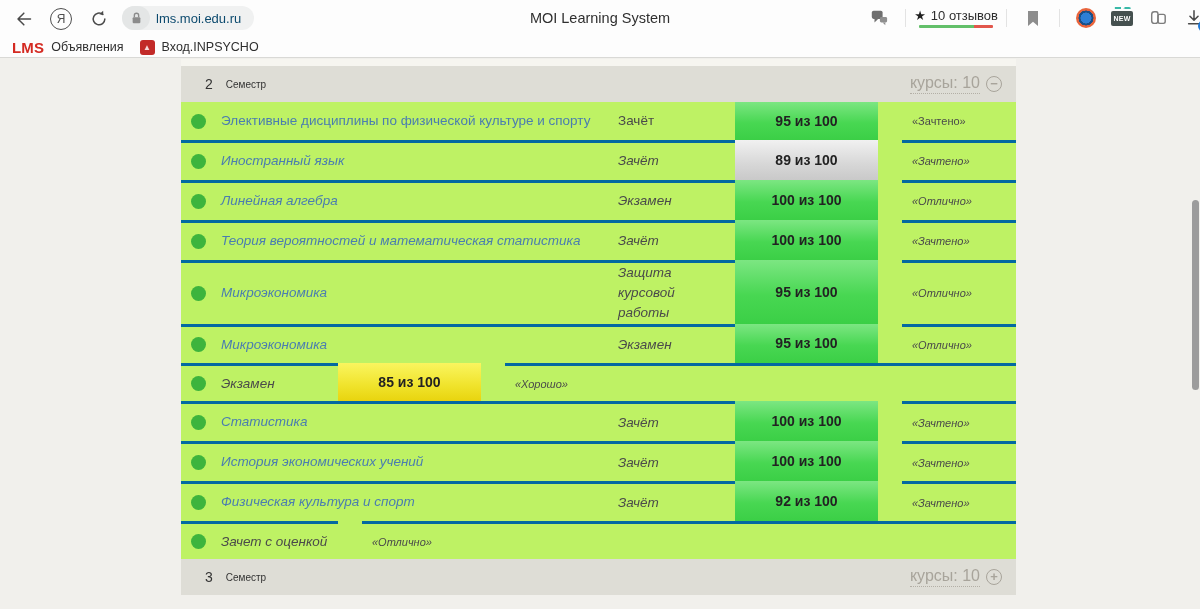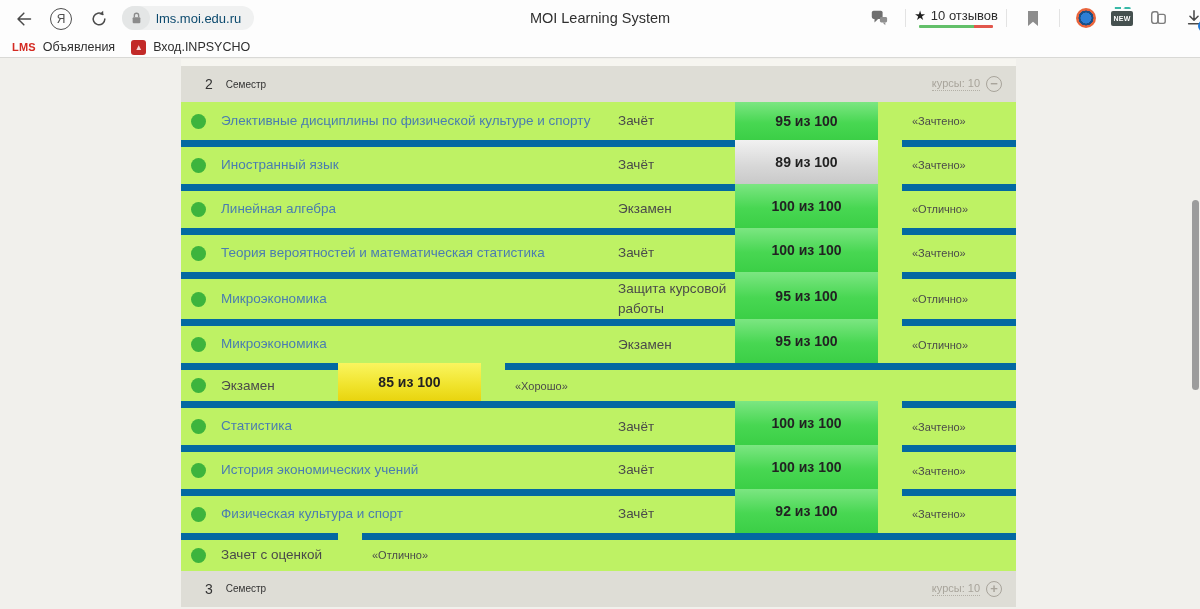--- a/index.html
+++ b/index.html
@@ -40,41 +40,41 @@
     font-size:7px; font-weight:bold; display:flex; align-items:center; justify-content:center;
     letter-spacing:.3px; }
   .newbox-top { position:absolute; top:1px; left:3px; width:18px; height:4px;
     border-top:2px dashed #39b9a8; border-radius:2px; }
   .dl-badge { position:absolute; right:-4px; bottom:-2px; min-width:12px; height:12px;
     background:#1e78d7; color:#fff; font-size:8px; border-radius:7px; display:flex;
     align-items:center; justify-content:center; padding:0 2px; }
   .bookmarks { position:absolute; top:36px; left:0; right:0; height:22px;
     display:flex; align-items:center; padding-left:10px; gap:4px; }
   .bm-item { display:flex; align-items:center; gap:7px; padding:0 10px 0 2px; cursor:pointer; }
-  .bm-fav-lms { color:#d42a22; font-weight:bold; font-size:11px; letter-spacing:.2px; }
+  .bm-fav-lms { color:#d42a22; font-weight:bold; font-size:15px; letter-spacing:.2px; }
   .bm-fav-sq { width:15px; height:15px; background:#c22a28; border-radius:3px; display:flex;
     align-items:center; justify-content:center; color:#f6d9d9; font-size:8px; }
   .bm-label { font-size:12.5px; color:#2e2e2e; }
 
   
   .page { position:absolute; top:59px; left:0; width:1200px; height:550px; background:#f1f0ec; }
   .grades { position:absolute; left:181px; top:0; width:835px; }
   .prev-strip { height:7px; background:#f6f5f0; }
   .sem-bar { height:36px; background:#deddd6; display:flex; align-items:center;
     padding:0 14px 0 24px; }
   .sem-num { font-size:14px; color:#333; }
   .sem-title { font-size:10px; color:#333; margin-left:13px; }
   .sem-right { margin-left:auto; display:flex; align-items:center; gap:6px; cursor:pointer; }
-  .courses-label { font-size:11px; color:#a8a49b; border-bottom:1px dotted #b3afa6; padding-bottom:1px; }
+  .courses-label { font-size:16px; color:#a8a49b; border-bottom:1px dotted #b3afa6; padding-bottom:1px; }
   .toggle-circle { width:16px; height:16px; border:1.5px solid #a8a49b; border-radius:50%;
     color:#a8a49b; font-size:13px; line-height:14px; text-align:center; font-weight:bold; }
 
   .row { display:flex; background:#bef264; align-items:stretch; }
   .cell { display:flex; align-items:center; }
-  .row + .row .cell:not(.cell-badge) { border-top:7px solid #0369a1; }
+  .row + .row .cell:not(.cell-badge) { border-top:3px solid #0369a1;font-style:italic; }
   .cell-dot { width:40px; justify-content:flex-start; padding-left:10px; }
   .dot { width:15px; height:15px; border-radius:50%; background:#3db43d; }
   .cell-name { width:397px; padding:8px 12px 8px 0; }
   .course-link { font-size:13.5px; color:#4a7db0; text-decoration:none; line-height:1.55; cursor:pointer; }
   .cell-type { width:117px; font-size:13.5px; color:#4a4a4a; line-height:1.5; padding-right:6px; }
   .cell-badge { width:143px; padding:0; }
   .badge { width:100%; min-height:38px; height:100%; display:flex; align-items:center;
     justify-content:center; font-size:14px; font-weight:bold; color:#222; }
   .badge-green { background:linear-gradient(180deg,#7ce682 0%,#48d752 55%,#3bcf46 100%); }
   .badge-silver { background:linear-gradient(180deg,#f1f1f1 0%,#d7d7d7 60%,#c9c9c9 100%); }

